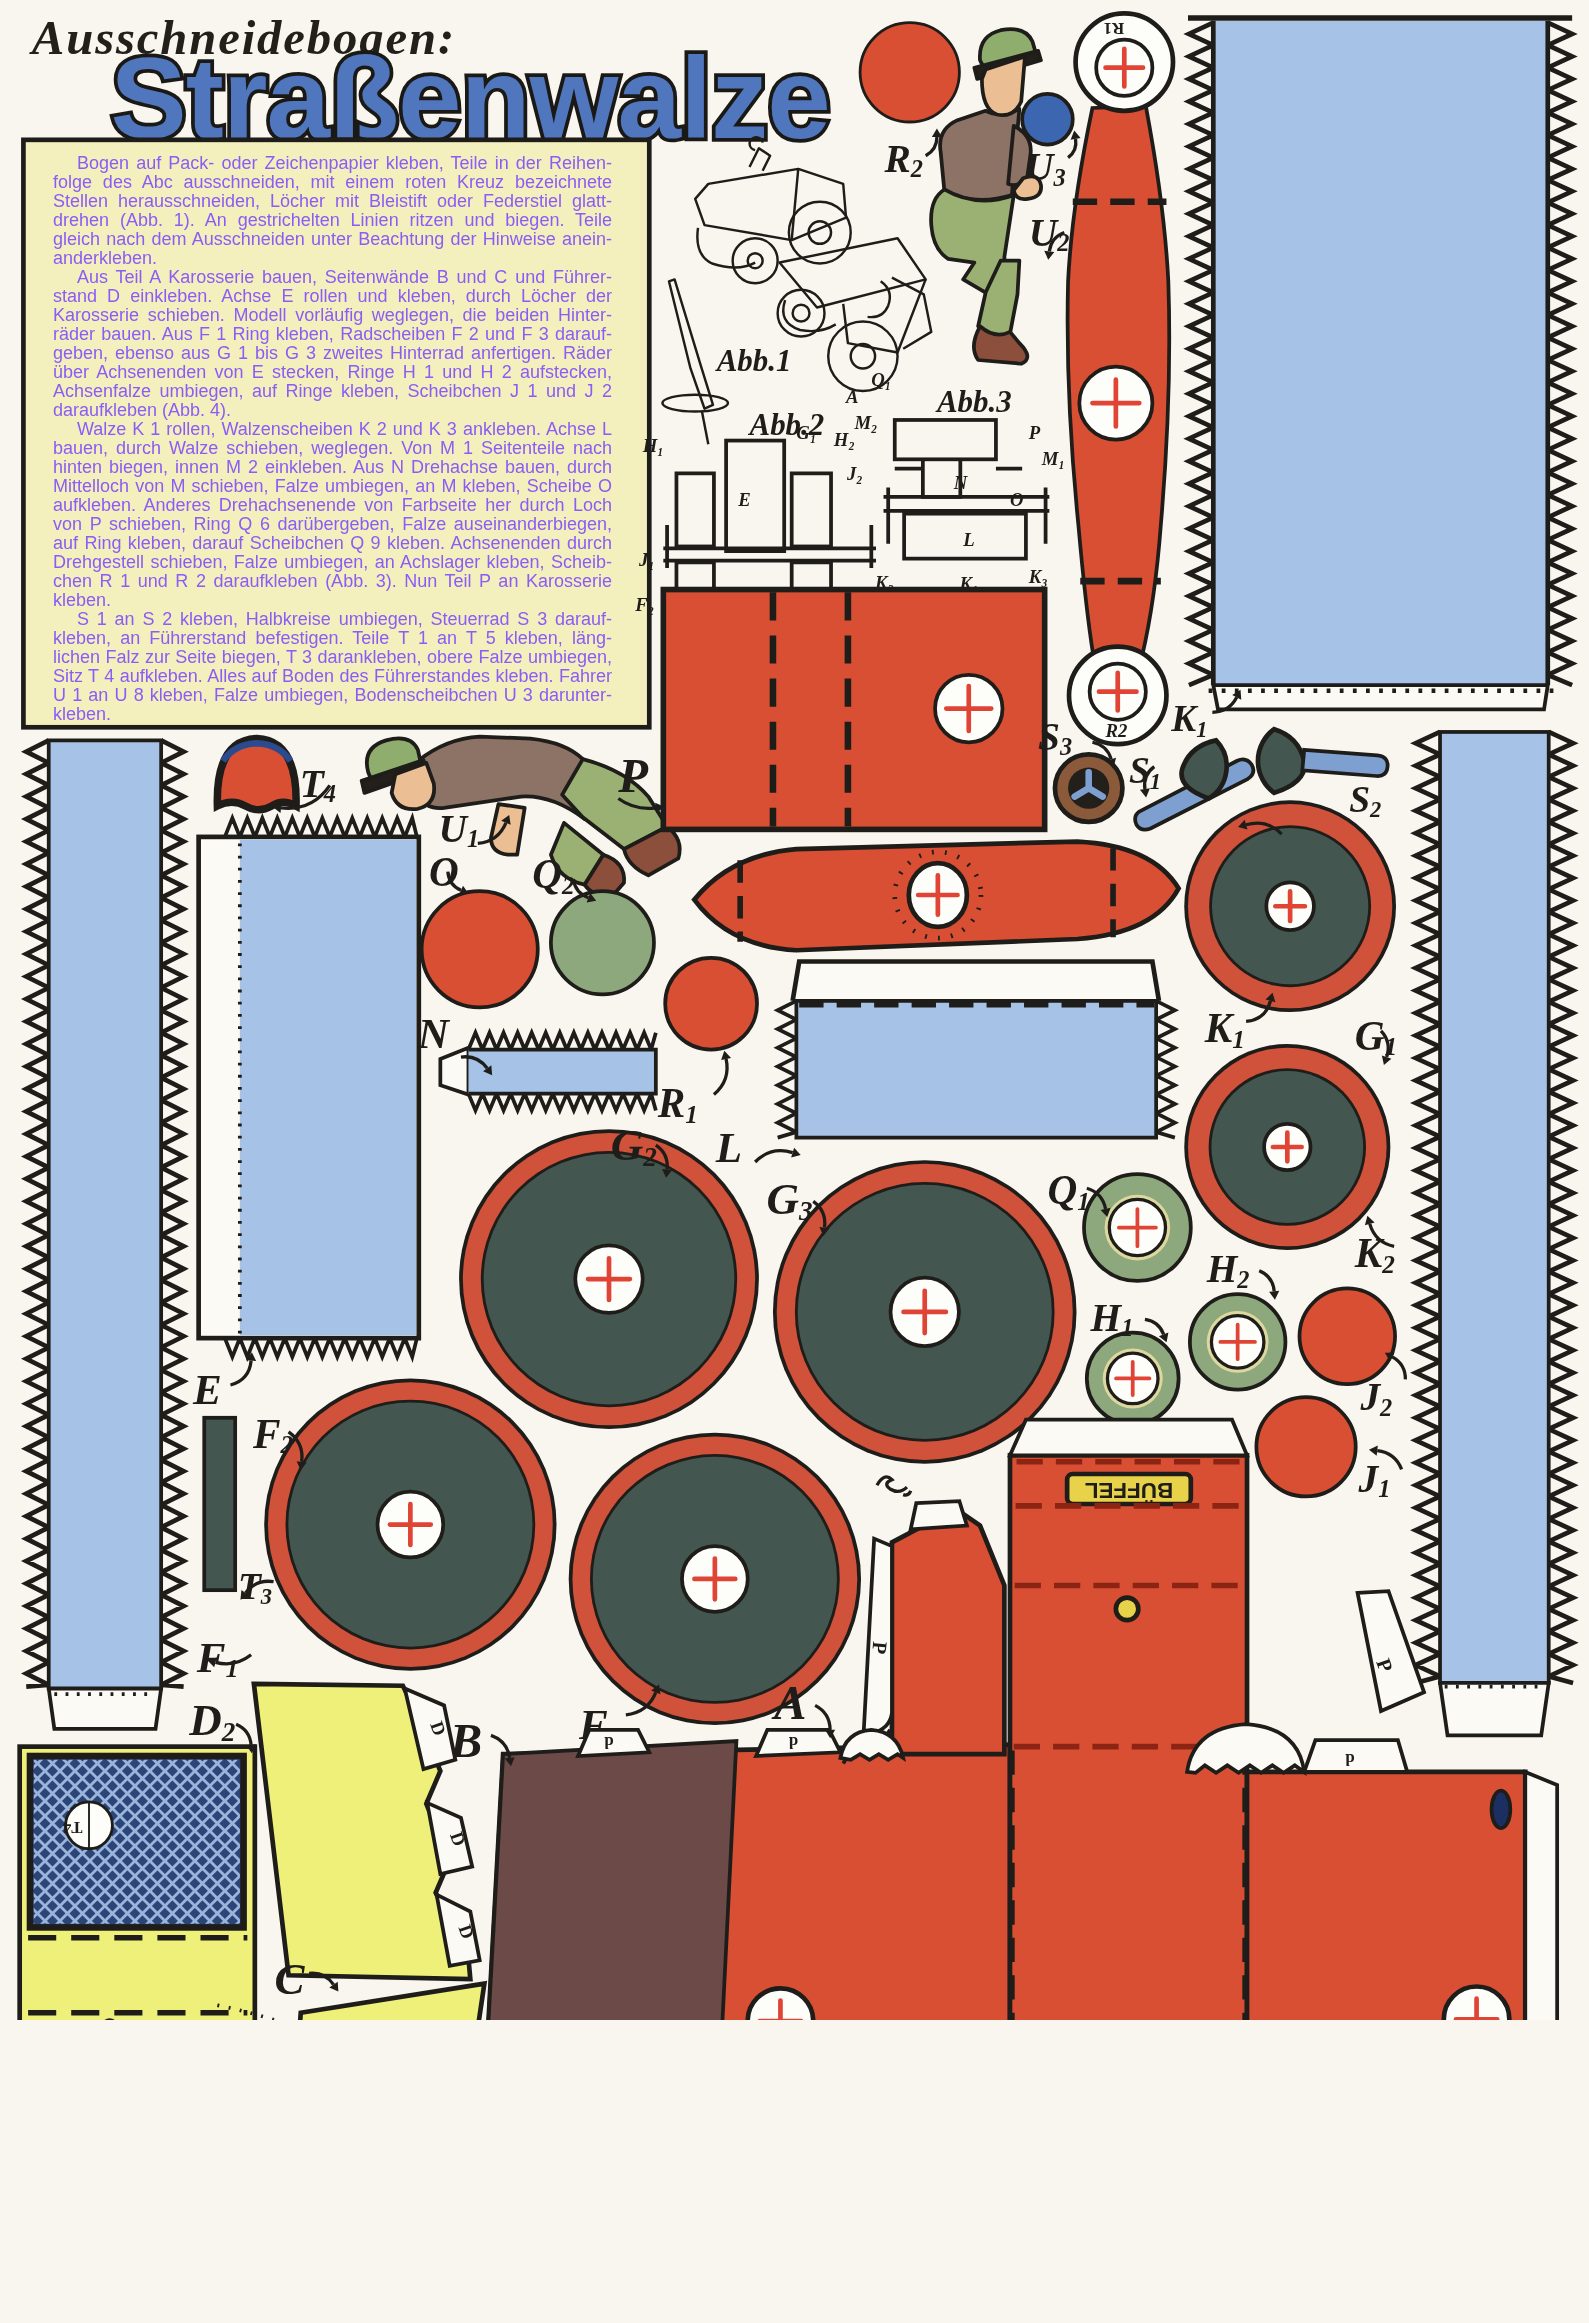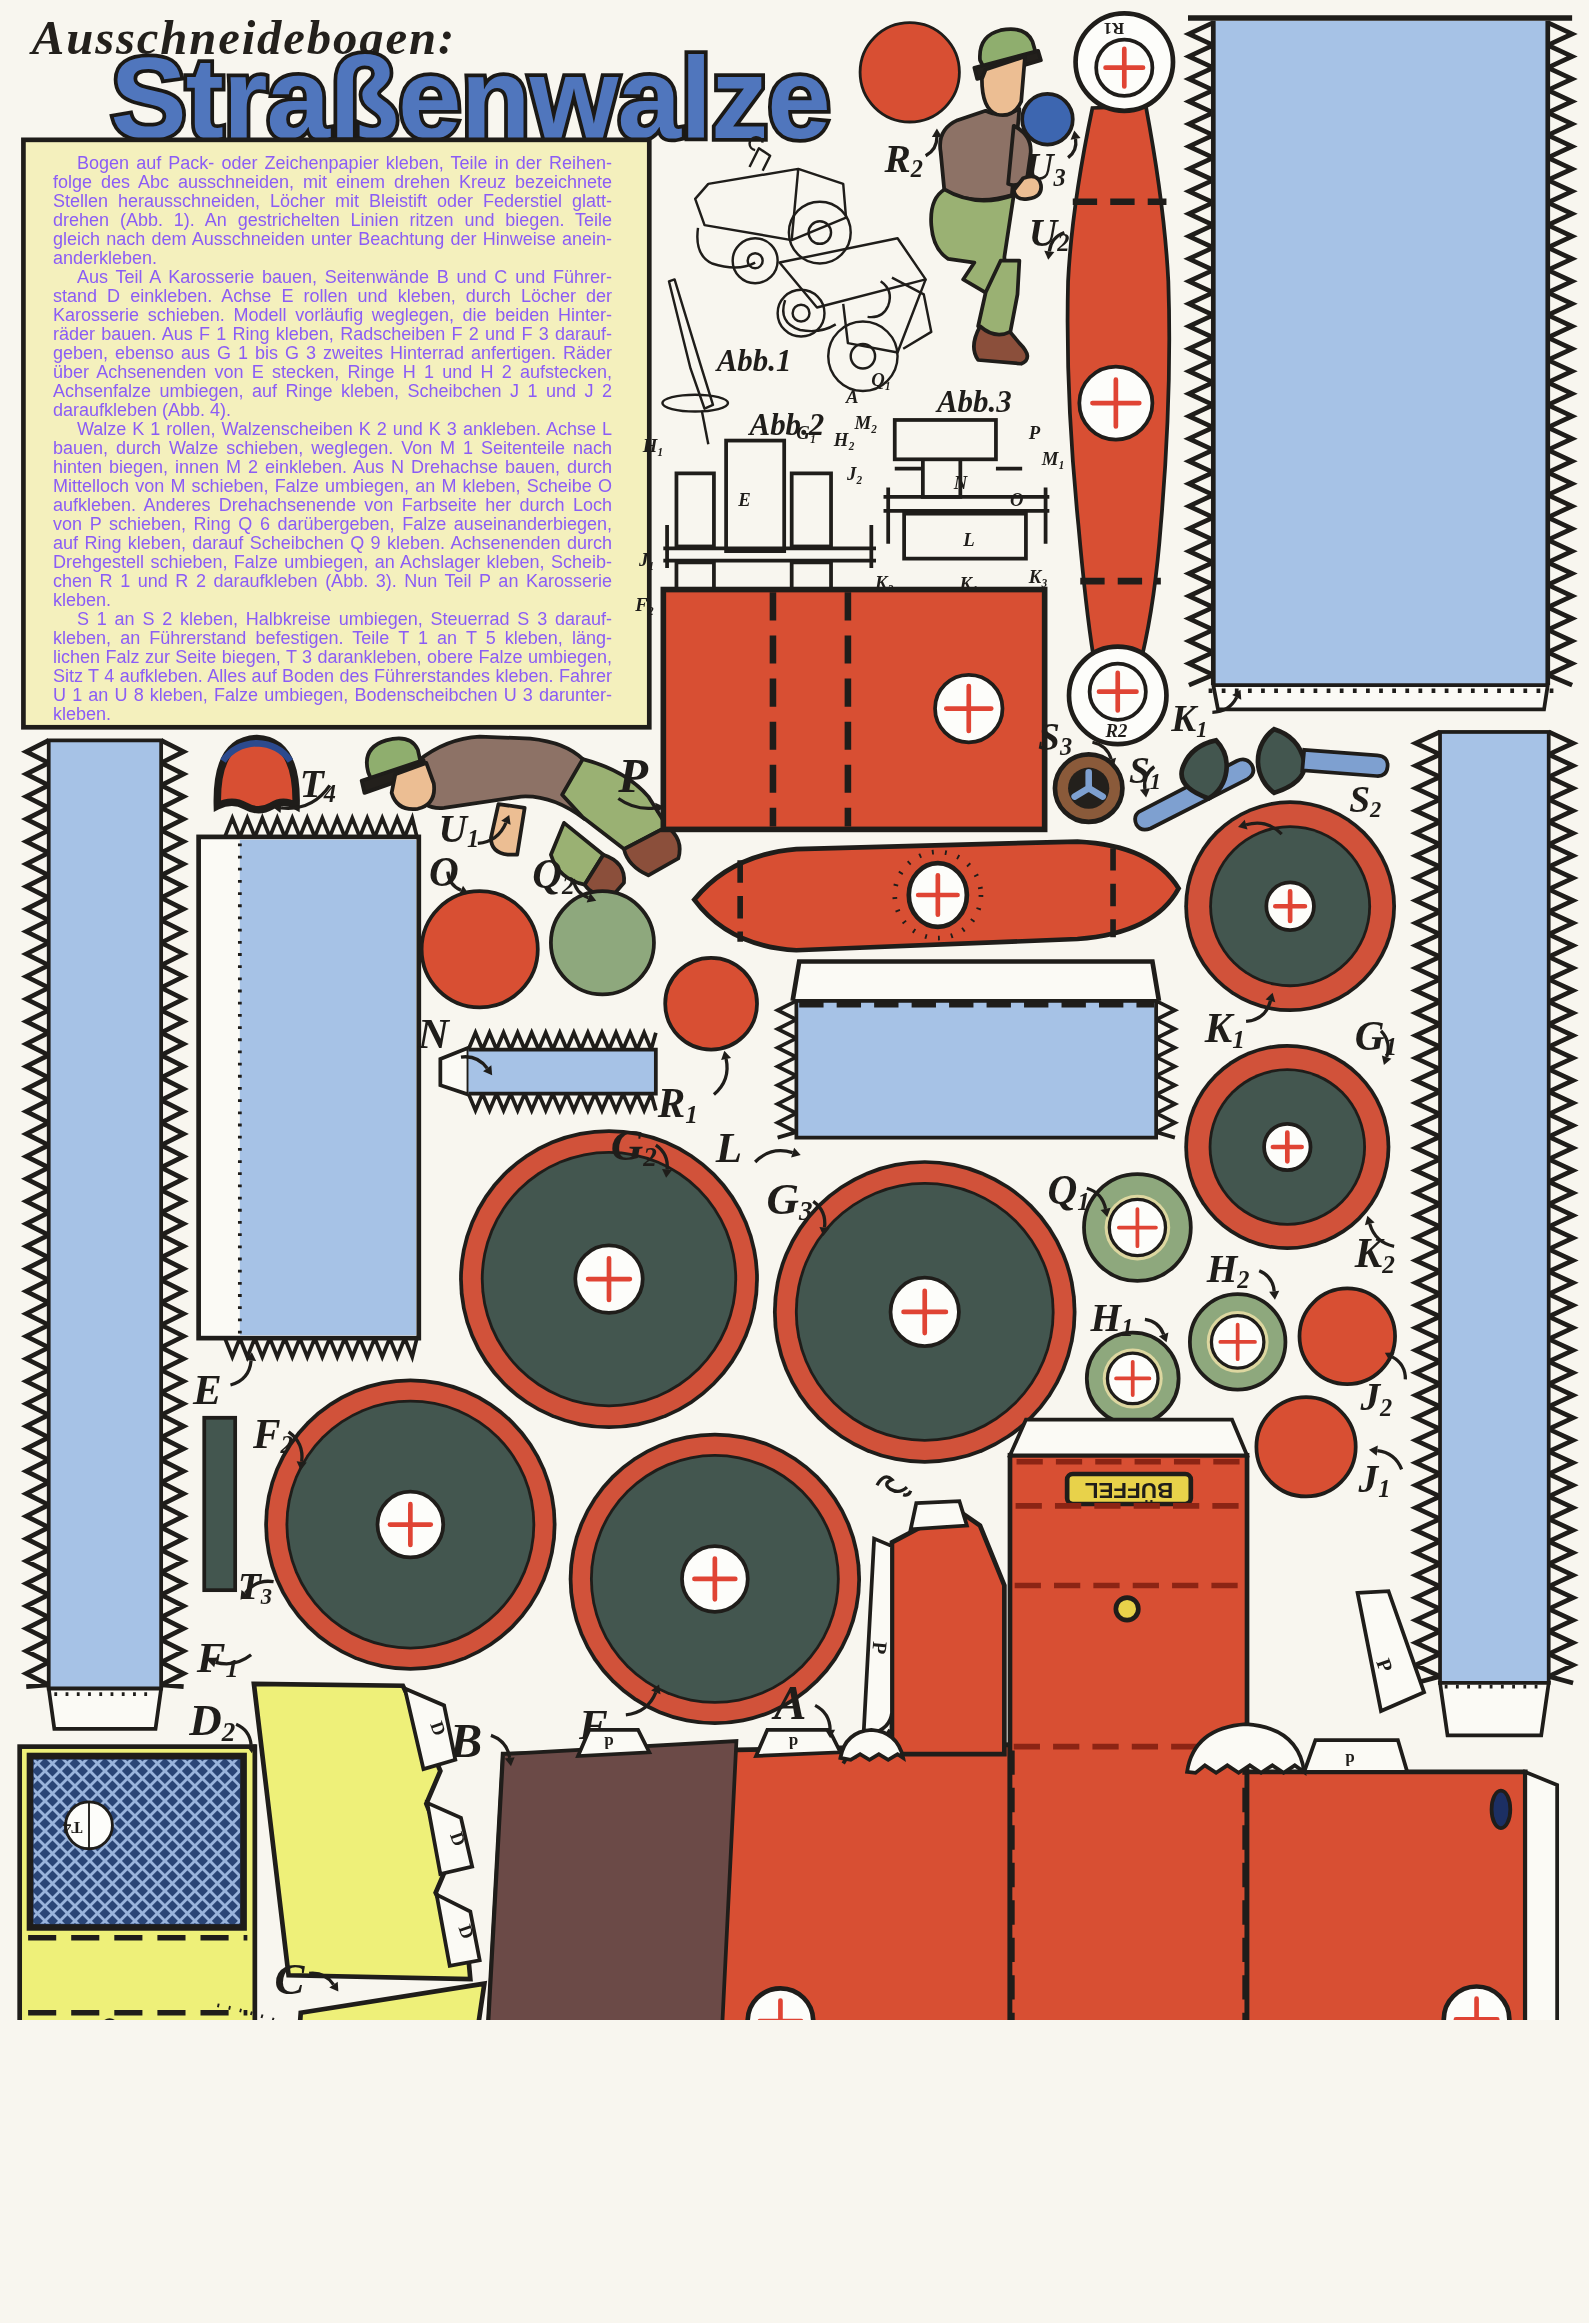--- a/index.html
+++ b/index.html
@@ -658,21 +658,21 @@
         <path d="M 1000.0 137.0 L 1005.4 146.0 L 994.6 146.0 Z" fill="#1f1d1a"></path>
         <path d="M 1140.0 168.0 Q 1150.0 160.4 1148.0 148.0" stroke="#1f1d1a" stroke-width="3.5" fill="none"></path>
         <path d="M 1146.6 139.1 L 1153.3 147.1 L 1142.7 148.9 Z" fill="#1f1d1a"></path>
         <path d="M 1136.0 248.0 Q 1122.0 253.2 1120.0 268.0" stroke="#1f1d1a" stroke-width="3.5" fill="none"></path>
         <path d="M 1118.8 276.9 L 1114.6 267.3 L 1125.4 268.7 Z" fill="#1f1d1a"></path>
       </g>
 </svg>
 
 <div class="instr">
 <div class="ln ind">Bogen auf Pack- oder Zeichenpapier kleben, Teile in der Reihen-</div>
-<div class="ln">folge des Abc ausschneiden, mit einem drehen Kreuz bezeichnete</div>
+<div class="ln">folge des Abc ausschneiden, mit einem roten Kreuz bezeichnete</div>
 <div class="ln">Stellen herausschneiden, Löcher mit Bleistift oder Federstiel glatt-</div>
 <div class="ln">drehen (Abb. 1). An gestrichelten Linien ritzen und biegen. Teile</div>
 <div class="ln">gleich nach dem Ausschneiden unter Beachtung der Hinweise anein-</div>
 <div class="ln last">anderkleben.</div>
 <div class="ln ind">Aus Teil A Karosserie bauen, Seitenwände B und C und Führer-</div>
 <div class="ln">stand D einkleben. Achse E rollen und kleben, durch Löcher der</div>
 <div class="ln">Karosserie schieben. Modell vorläufig weglegen, die beiden Hinter-</div>
 <div class="ln">räder bauen. Aus F 1 Ring kleben, Radscheiben F 2 und F 3 darauf-</div>
 <div class="ln">geben, ebenso aus G 1 bis G 3 zweites Hinterrad anfertigen. Räder</div>
 <div class="ln">über Achsenenden von E stecken, Ringe H 1 und H 2 aufstecken,</div>

